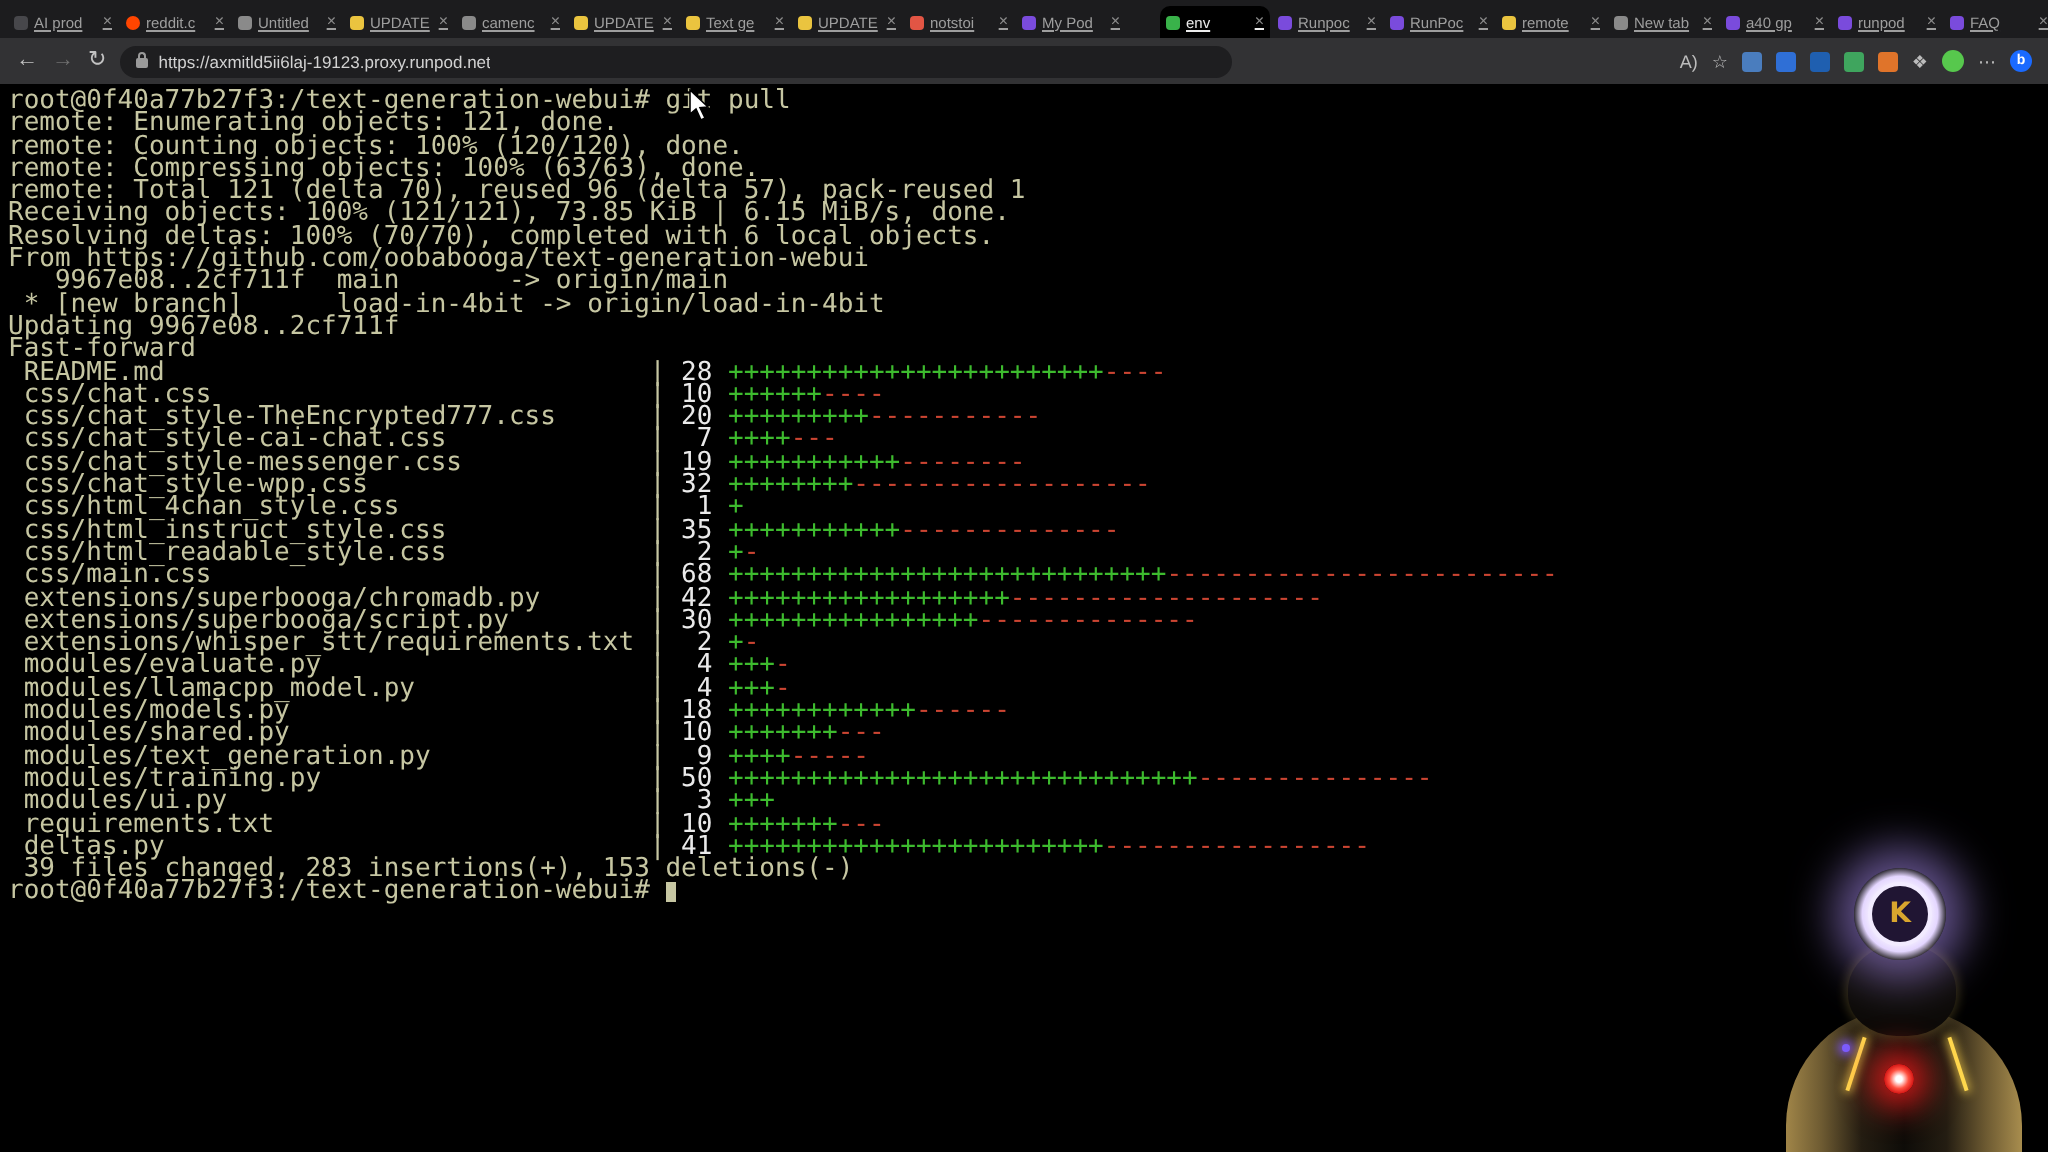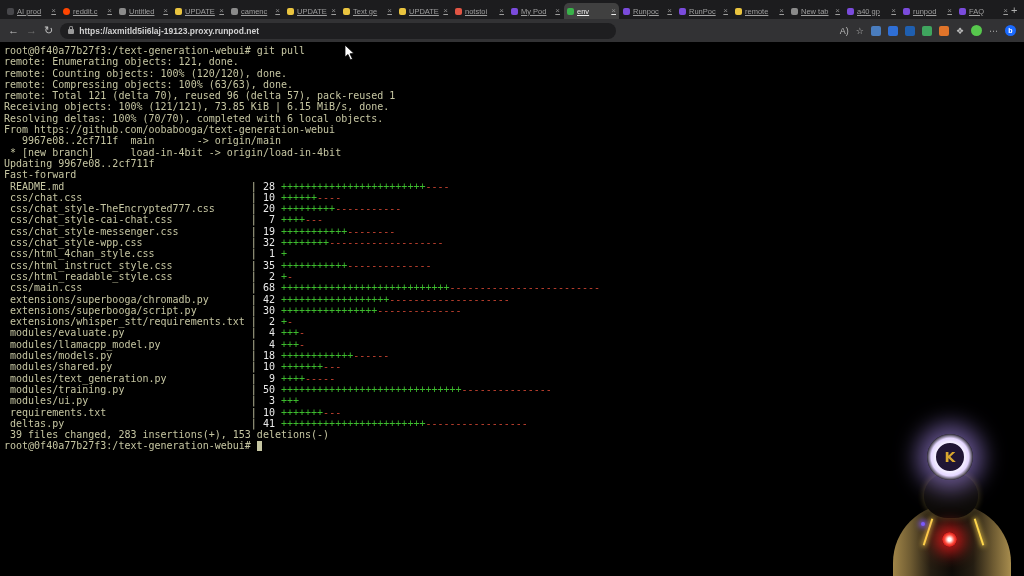--- a/index.html
+++ b/index.html
@@ -3,21 +3,21 @@
 <meta charset="utf-8">
 <style>
   html,body{margin:0;padding:0;}
   body{width:1024px;height:576px;background:#050505;font-family:"Liberation Sans",sans-serif;overflow:hidden;}
   .screen{position:relative;width:1024px;height:576px;background:#000;overflow:hidden;}
 
   
   .tabbar{display:flex;align-items:stretch;height:19px;background:#1c1c1e;}
   .tab-strip{display:flex;align-items:flex-end;gap:1px;padding-left:4px;}
   .tab{display:flex;align-items:center;gap:3px;width:49px;height:16px;padding:0 3px;border-radius:5px 5px 0 0;color:#9e9e9e;font-size:7.5px;flex:0 0 auto;cursor:default;text-decoration:underline;}
-  .tab.active{background:#404040;color:#ececec;}
+  .tab.active{background:#000000;color:#ececec;margin-left:16px;}
   .favicon{width:7px;height:7px;border-radius:2px;flex:0 0 auto;}
   .fav-dark{background:#47474b;}
   .fav-orange{background:#ff4500;border-radius:50%;}
   .fav-gray{background:#8a8a8a;}
   .fav-yellow{background:#eac43f;}
   .fav-red{background:#e25544;}
   .fav-purple{background:#7a4bdc;}
   .fav-green{background:#39b24a;}
   .tab-label{white-space:nowrap;overflow:hidden;flex:1 1 auto;}
   .tab-close{font-size:8px;color:#8c8c8c;line-height:1;}
@@ -25,30 +25,30 @@
   .win-controls{margin-left:auto;display:flex;}
   .win-btn{width:31px;display:flex;align-items:center;justify-content:center;color:#cfcfcf;font-size:8px;}
 
   
   .navbar{height:23px;background:#323234;display:flex;align-items:center;padding:0 8px;gap:7px;}
   .nav-icon{color:#c2c2c2;font-size:11px;line-height:1;}
   .nav-icon.dim{color:#6f6f6f;}
   .url-pill{width:540px;height:16px;background:#1e1e20;border-radius:9px;display:flex;align-items:center;gap:5px;padding:0 8px;}
   .lock{width:6px;height:5px;background:#9a9a9a;border-radius:1px;position:relative;margin-top:2px;flex:0 0 auto;}
   .lock::before{content:"";position:absolute;left:1px;top:-3px;width:4px;height:3px;border:1px solid #9a9a9a;border-bottom:none;border-radius:3px 3px 0 0;box-sizing:border-box;}
-  .url-text{color:#d2d2d2;font-size:8.5px;white-space:nowrap;overflow:hidden;font-weight:bold;}
+  .url-text{color:#d2d2d2;font-size:8.5px;white-space:nowrap;overflow:hidden;}
   .nav-right{margin-left:auto;display:flex;align-items:center;gap:7px;}
   .ric{display:inline-flex;align-items:center;justify-content:center;}
   .ric.sq{width:10px;height:10px;border-radius:2px;}
   .ric.ci{width:11px;height:11px;border-radius:50%;}
   .ric.gl{color:#fff;font-size:7px;font-weight:bold;}
   .ric.tx{font-size:9px;}
 
   
-  .terminal{position:absolute;left:0;right:0;top:42px;bottom:0;background:#000;padding:3px 0 0 4px;font-family:"DejaVu Sans Mono",monospace;font-size:10px;color:#c6c6a2;}
+  .terminal{position:absolute;left:0;right:0;top:42px;bottom:0;background:#000;padding:3px 0 0 4px;font-family:"DejaVu Sans Mono",monospace;font-size:13px;color:#c6c6a2;}
   .tline{white-space:pre;line-height:11.3px;height:11.3px;}
   .num{color:#eaeaea;margin-top:22px;}
   .plus{color:#3dbb2e;}
   .minus{color:#cc4532;}
   .cursor{display:inline-block;width:5.5px;height:9.5px;background:#c6c6a2;vertical-align:-1.5px;}
 
   
   .webcam{position:absolute;right:8px;bottom:0;width:125px;height:150px;pointer-events:none;}
   .bodyfig{position:absolute;left:2px;top:78px;width:118px;height:72px;border-radius:55% 55% 0 0 / 90% 90% 0 0;
     background:linear-gradient(90deg,#a08548 0%,#6e5b32 15%,#241d12 32%,#0e0c08 50%,#241d12 68%,#6e5b32 85%,#a88d4e 100%);}

